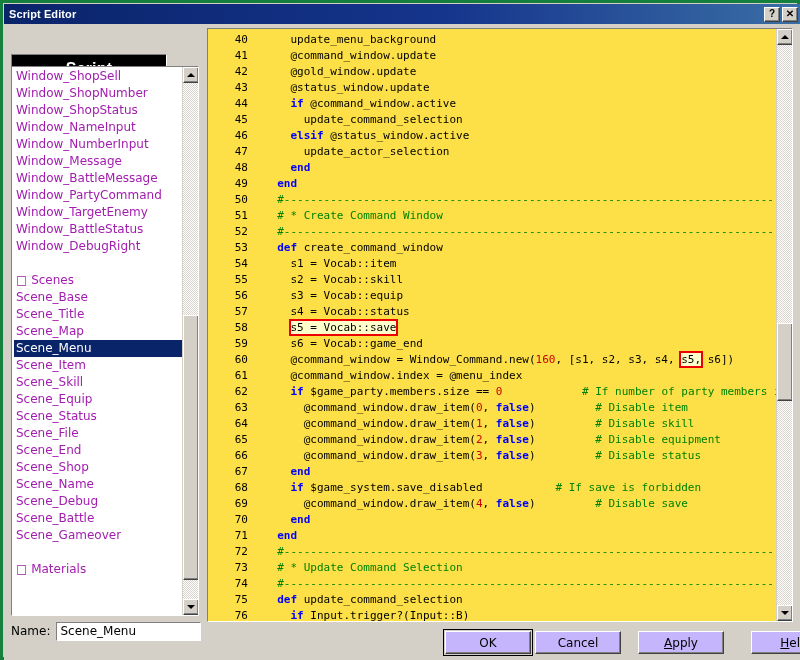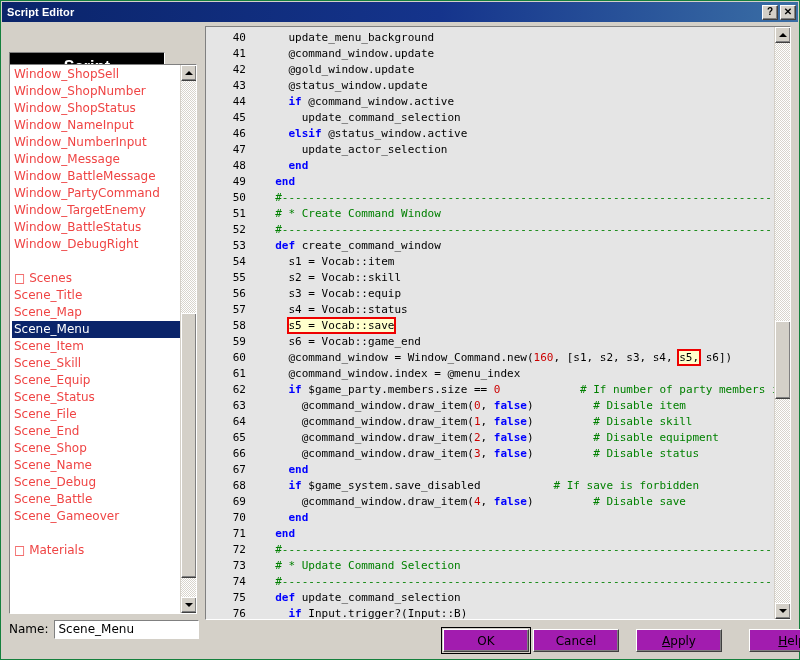--- a/index.html
+++ b/index.html
@@ -9,21 +9,21 @@
     background: #d4d0c8;
     font-family: "Liberation Sans", sans-serif;
     -webkit-font-smoothing: none;
   }
 
   #app {
     position: relative;
     width: 800px; height: 660px;
     background: #d4d0c8;
     box-sizing: border-box;
-    border: 1px solid #15803d;
+    border: 3px solid #15803d;
   }
 
   
   #titlebar {
     position: absolute; left: 1px; top: 1px;
     width: 796px; height: 20px;
     background: linear-gradient(to right, #0a246a 0%, #15348c 55%, #3a6ea5 100%);
     display: flex; align-items: center;
   }
   #titlebar .title-text {
@@ -98,21 +98,21 @@
   #script-list {
     flex: 1;
     overflow: hidden;
     padding: 1px 0 0 2px;
     box-sizing: border-box;
   }
   .script-item {
     height: 17px;
     line-height: 17px;
     font-size: 12px;
-    color: #ef4444;
+    color: #a21caf;
     white-space: nowrap;
     padding-left: 2px;
     font-family: "DejaVu Sans", sans-serif;
     box-sizing: border-box;
   }
   .script-item.blank { color: transparent; }
   .script-item.selected {
     background: #0a246a;
     color: #ffffff;
     margin-right: 0;
@@ -205,21 +205,21 @@
     border: 1px solid;
     border-color: #808080 #ffffff #ffffff #808080;
     box-sizing: border-box;
     display: flex;
     overflow: hidden;
   }
   #code-area {
     flex: 1;
     position: relative;
     overflow: hidden;
-    background: #e5e5e5;
+    background: #fde047;
     padding-left: 44px;
   }
   #code-lines {
     position: absolute;
     left: 0; top: 3px;
     width: 100%;
     font-family: "DejaVu Sans Mono", monospace;
     font-size: 11px;
     line-height: 16px;
     white-space: pre;
@@ -263,21 +263,21 @@
     position: absolute;
     left: 4px; top: 38px;
     width: 788px; height: 2px;
     border-top: 1px solid #808080;
     border-bottom: 1px solid #ffffff;
   }
   .dlg-btn {
     position: absolute;
     top: 9px;
     width: 86px; height: 23px;
-    background: #a21caf;
+    background: #c4b5fd;
     border-top: 1px solid #ffffff;
     border-left: 1px solid #ffffff;
     border-right: 1px solid #404040;
     border-bottom: 1px solid #404040;
     box-shadow: inset -1px -1px 0 #808080;
     box-sizing: border-box;
     font-size: 12px;
     color: #000000;
     display: flex; align-items: center; justify-content: center;
     font-family: "DejaVu Sans", sans-serif;
@@ -323,20 +323,21 @@
             <div class="script-item">Window_NameInput</div>
             <div class="script-item">Window_NumberInput</div>
             <div class="script-item">Window_Message</div>
             <div class="script-item">Window_BattleMessage</div>
             <div class="script-item">Window_PartyCommand</div>
             <div class="script-item">Window_TargetEnemy</div>
             <div class="script-item">Window_BattleStatus</div>
             <div class="script-item">Window_DebugRight</div>
             <div class="script-item blank">&nbsp;</div>
             <div class="script-item">□ Scenes</div>
+            <div class="script-item">Scene_Base</div>
             <div class="script-item">Scene_Title</div>
             <div class="script-item">Scene_Map</div>
             <div class="script-item selected">Scene_Menu</div>
             <div class="script-item">Scene_Item</div>
             <div class="script-item">Scene_Skill</div>
             <div class="script-item">Scene_Equip</div>
             <div class="script-item">Scene_Status</div>
             <div class="script-item">Scene_File</div>
             <div class="script-item">Scene_End</div>
             <div class="script-item">Scene_Shop</div>

